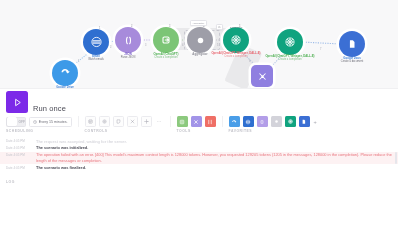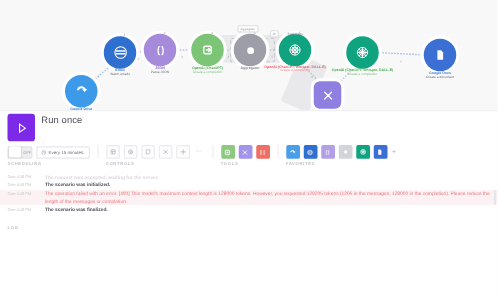--- a/index.html
+++ b/index.html
@@ -71,21 +71,21 @@
   }
 
   
   #bottombar {
     position:absolute; left:0; top:88px; width:398px; height:50px;
     background:#ffffff;
     border-top:0.5px solid #f0f0f2;
   }
   .runrow {
     position:absolute; left:6px; top:2px;
-    display:flex; align-items:flex-start; gap:5px;
+    display:flex; align-items:flex-end; gap:5px;
   }
   .run-btn {
     width:22px; height:22px; border-radius:2.5px;
     background:#7c2ae8;
     display:flex; align-items:center; justify-content:center;
     cursor:pointer;
   }
   .run-label {
     font-size:7.5px; color:#4a4a55; font-weight:400; letter-spacing:.1px;
   }

